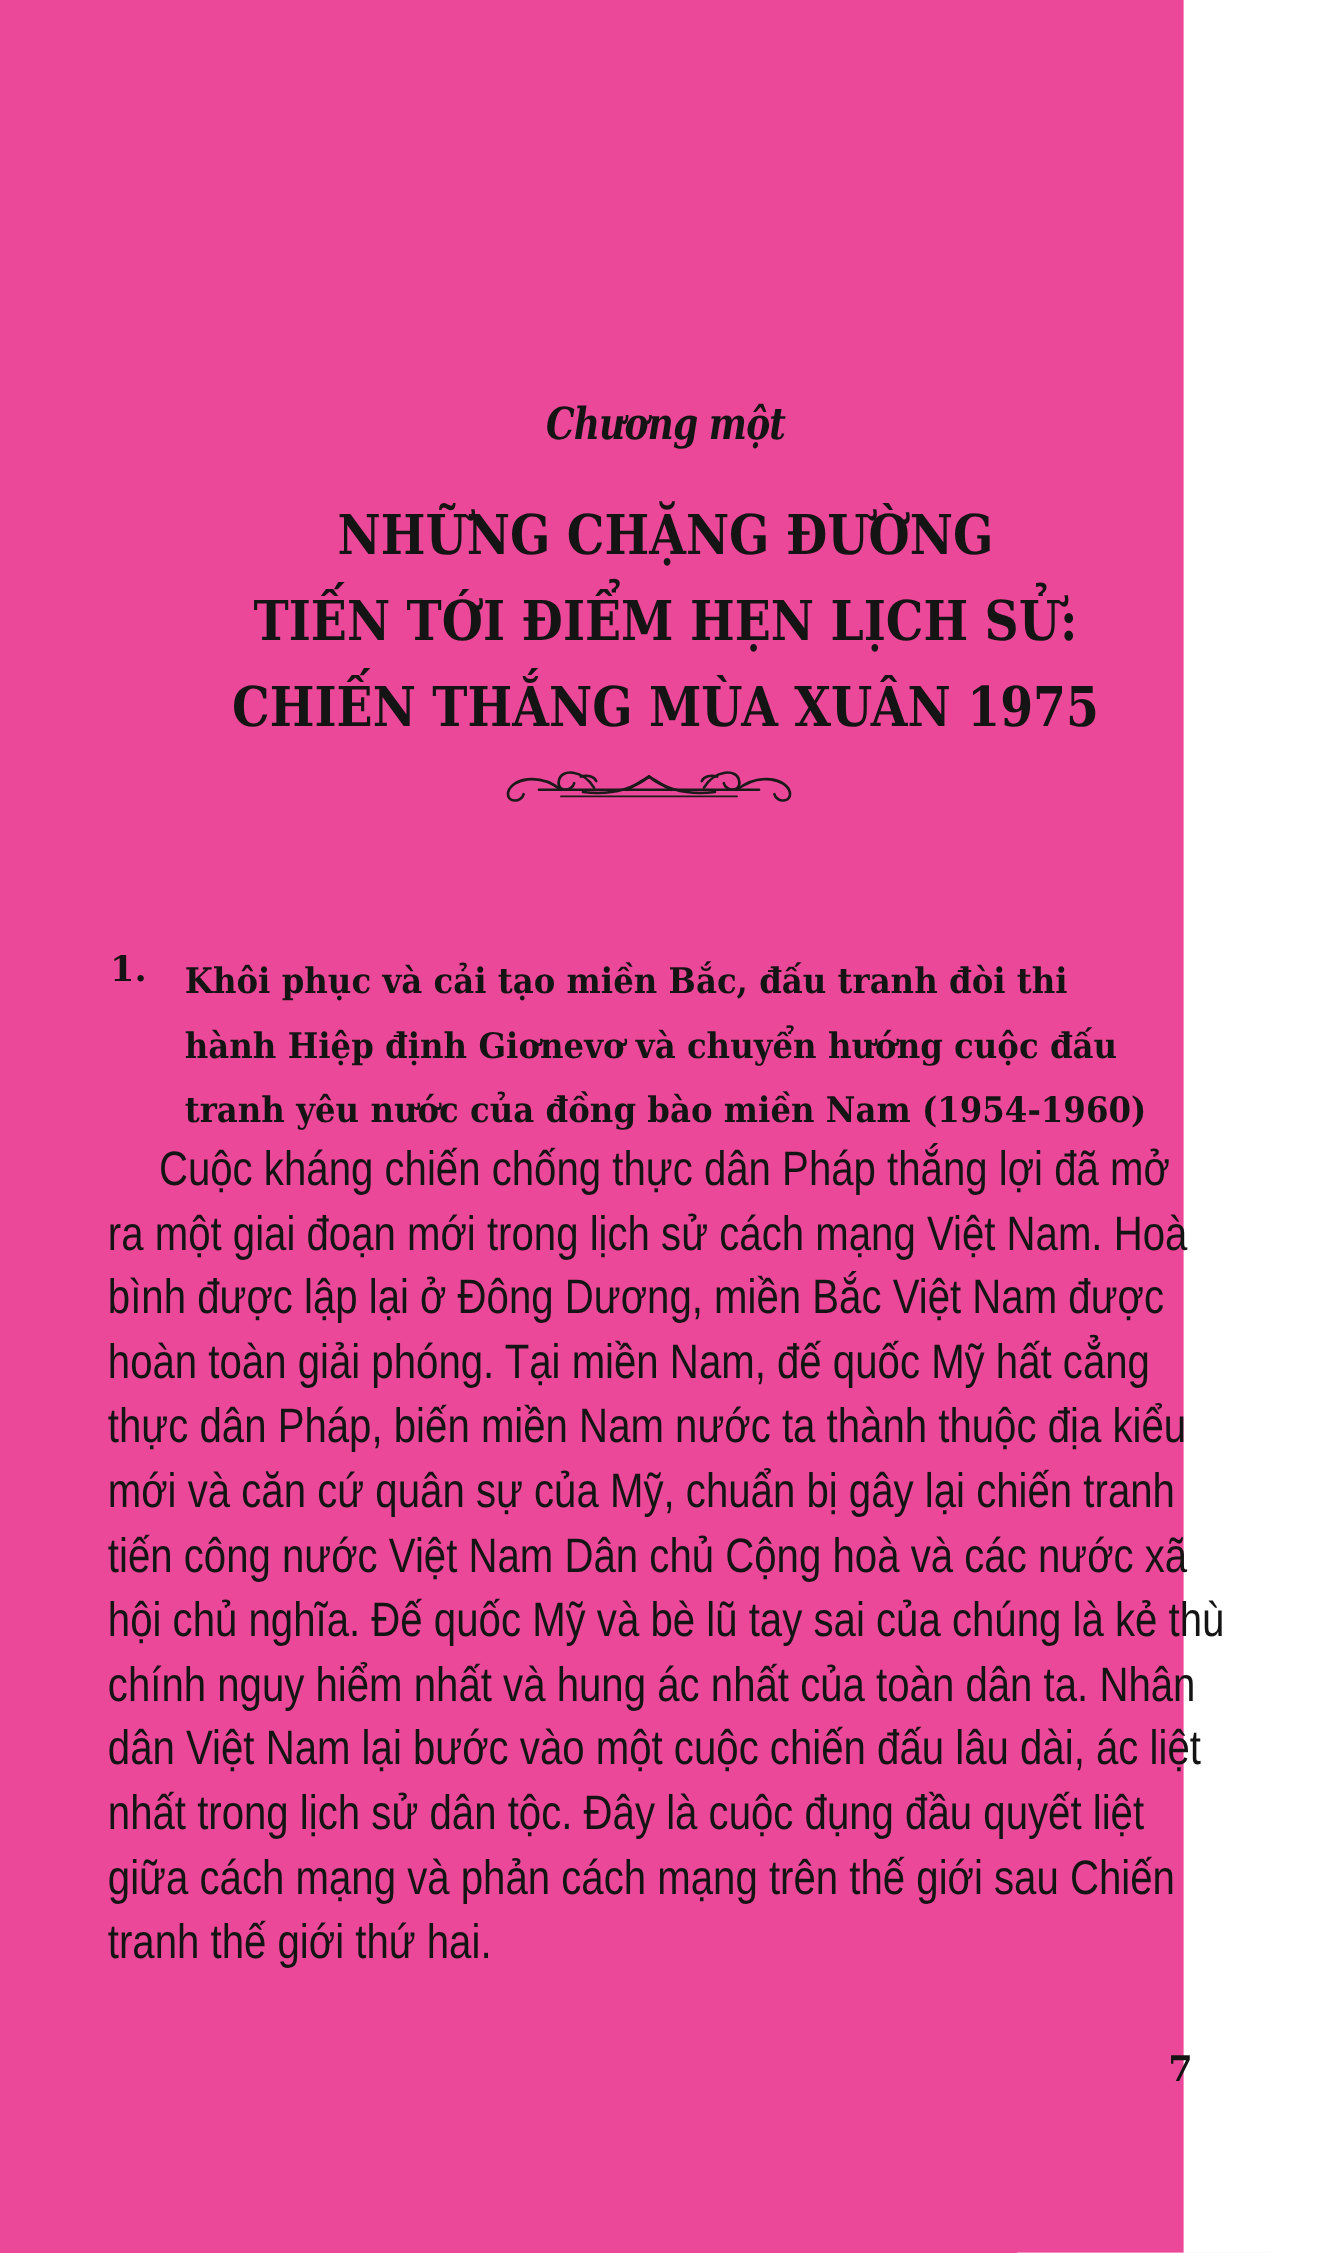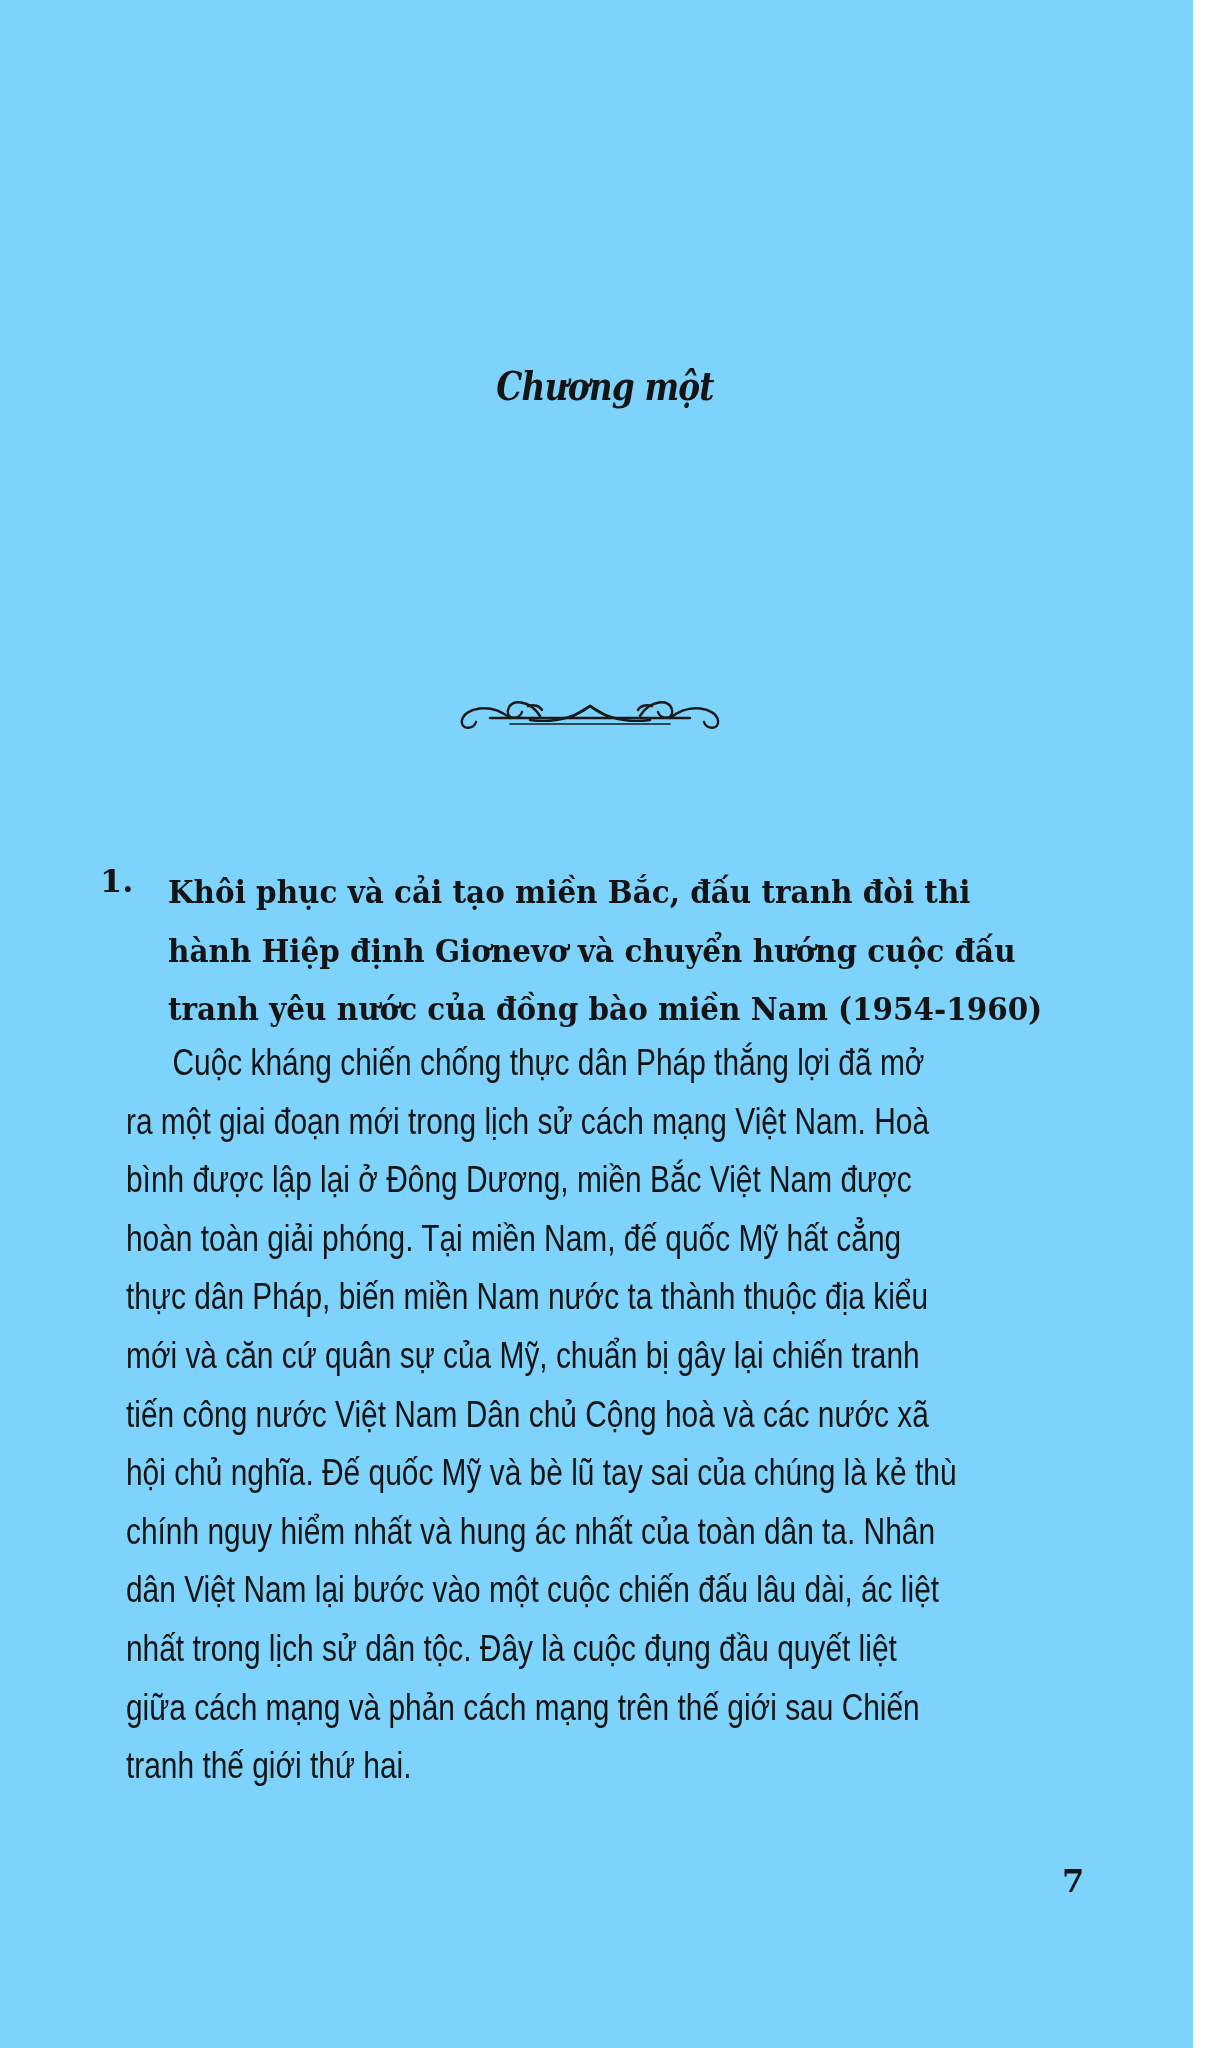--- a/index.html
+++ b/index.html
@@ -1,17 +1,17 @@
 <!DOCTYPE html>
 <html><head>
 <meta charset="utf-8">
 <style>
   html, body { margin: 0; padding: 0; background: #ffffff; }
   body { width: 1210px; height: 2048px; position: relative; overflow: hidden; color: #141414; }
-  .page { position: absolute; left: 0; top: 0; width: 1193px; height: 2048px; background: #7dd3fc; }
+  .page { position: absolute; left: 0; top: 0; width: 1076px; height: 2048px; background: #ec4899; }
   .chapter-label {
     position: absolute; left: 0; width: 1210px; top: 362px; text-align: center;
     font-family: "DejaVu Serif", serif; font-style: italic; font-weight: bold;
     font-size: 40px; letter-spacing: -1px; transform: scaleX(0.82);
   }
   .chapter-title {
     position: absolute; left: 0; width: 1210px; top: 448px; text-align: center;
     font-family: "DejaVu Serif", serif; font-weight: bold; font-size: 50px;
     line-height: 78px; letter-spacing: 0px;
   }
@@ -19,36 +19,41 @@
   .ornament { position: absolute; left: 450px; top: 680px; width: 280px; height: 60px; }
   .section-heading {
     position: absolute; left: 100px; top: 852px; width: 1010px;
     font-family: "DejaVu Serif", serif; font-weight: bold; font-size: 32px; line-height: 58.5px;
   }
   .section-number { position: absolute; left: 0; top: 0; }
   .section-lines { position: absolute; left: 68px; top: 11px; width: 950px; }
   .section-lines .line { display: block; white-space: nowrap; transform-origin: left; transform: scaleX(0.92); }
   .body-text {
     position: absolute; left: 98px; top: 1034px; width: 1010px;
-    font-family: "Liberation Sans", sans-serif; font-size: 36px; line-height: 58.6px; margin-left: 28px;
+    font-family: "Liberation Sans", sans-serif; font-size: 44px; line-height: 58.6px;
   }
   .body-text .line { display: block; white-space: nowrap; transform-origin: left; transform: scaleX(0.83); }
   .body-text .line.indent { padding-left: 56px; }
   .page-number {
     position: absolute; left: 1062px; top: 1862px;
     font-family: "DejaVu Serif", serif; font-weight: bold; font-size: 32px;
   }
 </style>
 </head>
 <body>
 
 <div class="page">
 
   <div class="chapter-label">Chương một</div>
 
+  <div class="chapter-title">
+    <span class="line">NHỮNG CHẶNG ĐƯỜNG</span>
+    <span class="line">TIẾN TỚI ĐIỂM HẸN LỊCH SỬ:</span>
+    <span class="line">CHIẾN THẮNG MÙA XUÂN 1975</span>
+  </div>
 
   <svg class="ornament" viewBox="0 0 280 60">
     <g fill="none" stroke="#1a1a1a" stroke-width="2.4" stroke-linecap="round">
       <line x1="40" y1="38" x2="240" y2="38"></line>
       <line x1="60" y1="44" x2="220" y2="44" stroke-width="1.6"></line>
       <path d="M120 38 L140 26 L160 38"></path>
       <path d="M140 26 C150 34 170 44 200 40"></path>
       <path d="M140 26 C130 34 110 44 80 40"></path>
       <path d="M90 36 C80 20 60 18 58 30 C56 40 70 40 72 32"></path>
       <path d="M190 36 C200 20 220 18 222 30 C224 40 210 40 208 32"></path>

